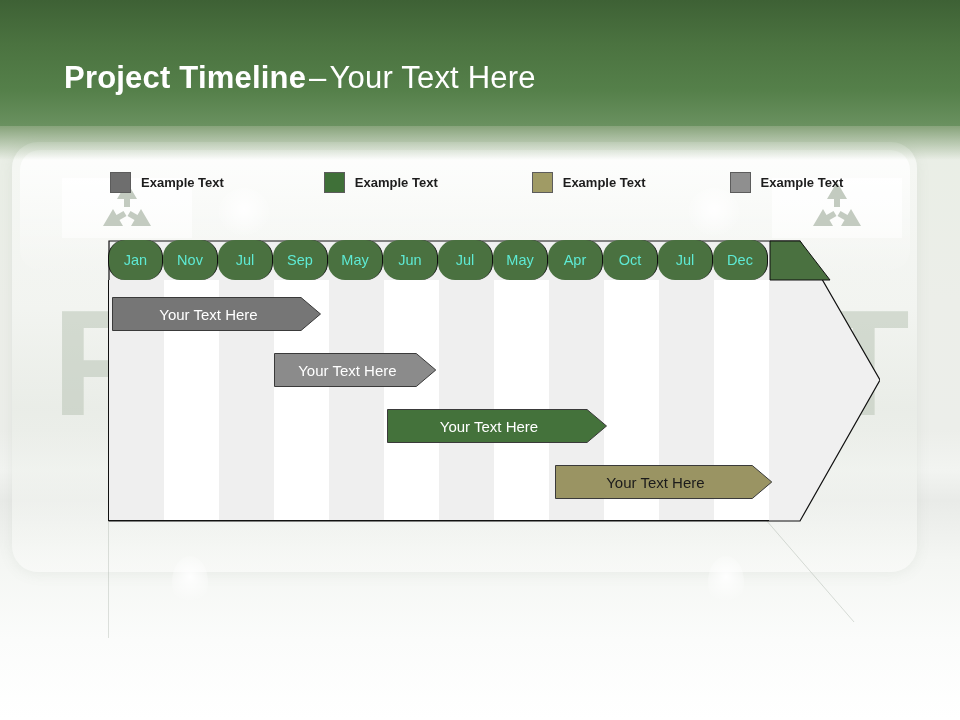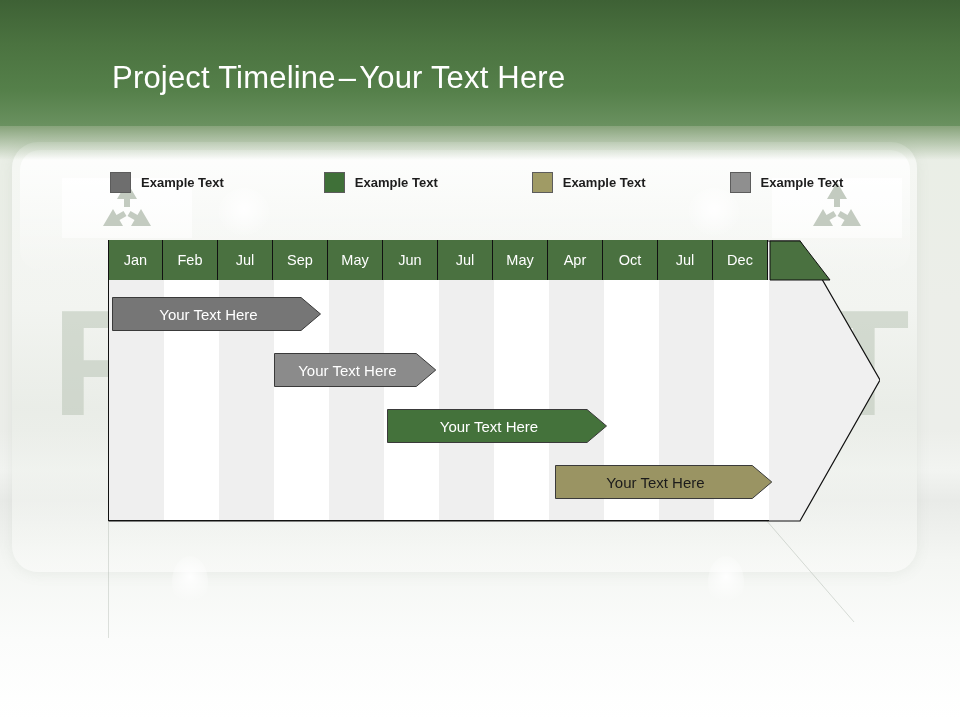--- a/index.html
+++ b/index.html
@@ -120,21 +120,21 @@
   }
   .title {
     position: absolute;
     left: 64px;
     top: 60px;
     font-size: 31px;
     color: #ffffff;
     white-space: nowrap;
     letter-spacing: 0.2px;
   }
-  .title .b { font-weight: normal; margin-left: 48px; }
+  .title .b { font-weight: bold; }
   .title .dash { font-weight: normal; padding: 0 3px; }
   .title .n { font-weight: normal; }
 
   
   .legend {
     position: absolute;
     left: 110px;
     top: 170px;
     height: 24px;
     display: flex;
@@ -182,25 +182,26 @@
     left: 0; top: 0;
     display: flex;
     height: 40px;
   }
   .month-cell {
     width: 55px;
     height: 40px;
     background: #4a7140;
     border-right: 1px solid #111111;
     box-sizing: border-box;
-    color: #ffffff;
+    color: #5eead4;
     font-size: 14.5px;
     display: flex;
     align-items: center;
     justify-content: center;
+    border-radius: 17px;
   }
   .month-cell:first-child { border-left: 1px solid #111111; }
 
   .body-cols {
     position: absolute;
     left: 0; top: 40px;
     display: flex;
     height: 241px;
     border-left: 1px solid #111111;
     border-bottom: 1px solid #111111;
@@ -310,21 +311,21 @@
   <div id="chart">
 
     <svg class="chart-svg" width="772" height="282">
       <polygon points="1,1 692,1 772,140 692,281 1,281" fill="#f0f0f0" stroke="#111111" stroke-width="1.2"></polygon>
       <polygon points="662,1 692,1 722,40 662,40" fill="#4a7140" stroke="#111111" stroke-width="1"></polygon>
     </svg>
 
     <div class="grid-wrap">
       <div class="month-head" id="month-head">
           <div class="month-cell">Jan</div>
-          <div class="month-cell">Feb</div>
+          <div class="month-cell">Nov</div>
           <div class="month-cell">Jul</div>
           <div class="month-cell">Sep</div>
           <div class="month-cell">May</div>
           <div class="month-cell">Jun</div>
           <div class="month-cell">Jul</div>
           <div class="month-cell">May</div>
           <div class="month-cell">Apr</div>
           <div class="month-cell">Oct</div>
           <div class="month-cell">Jul</div>
           <div class="month-cell">Dec</div>

